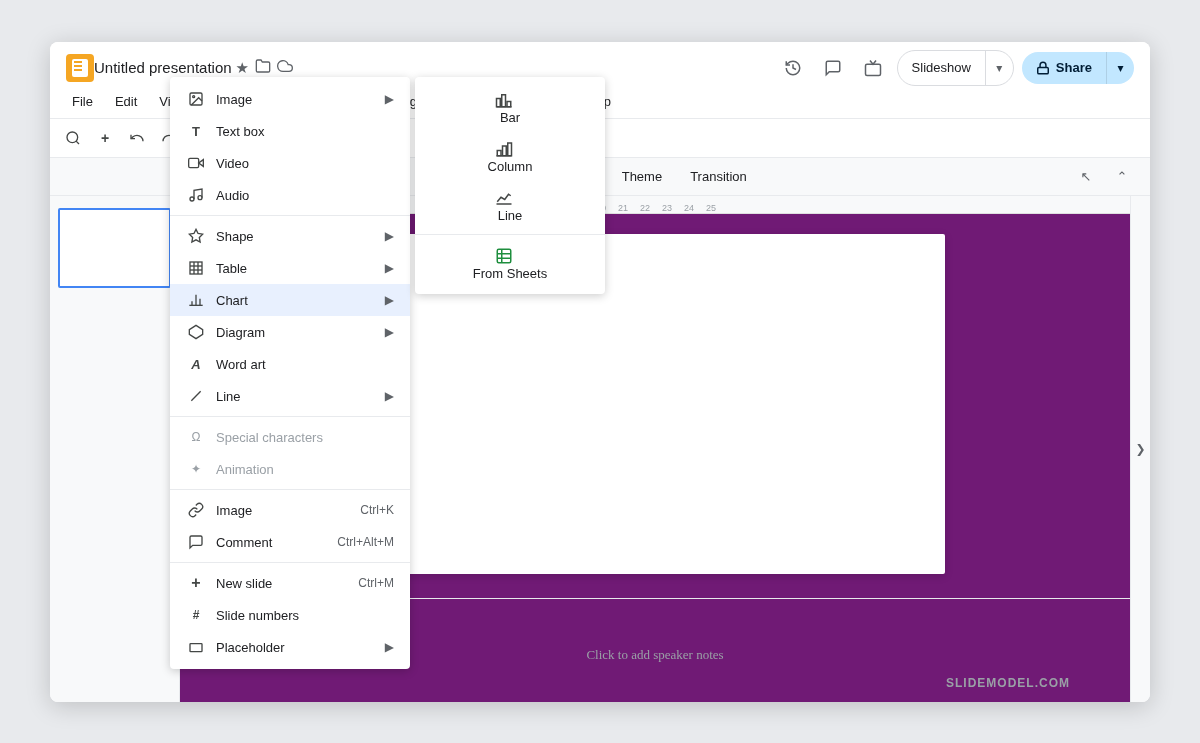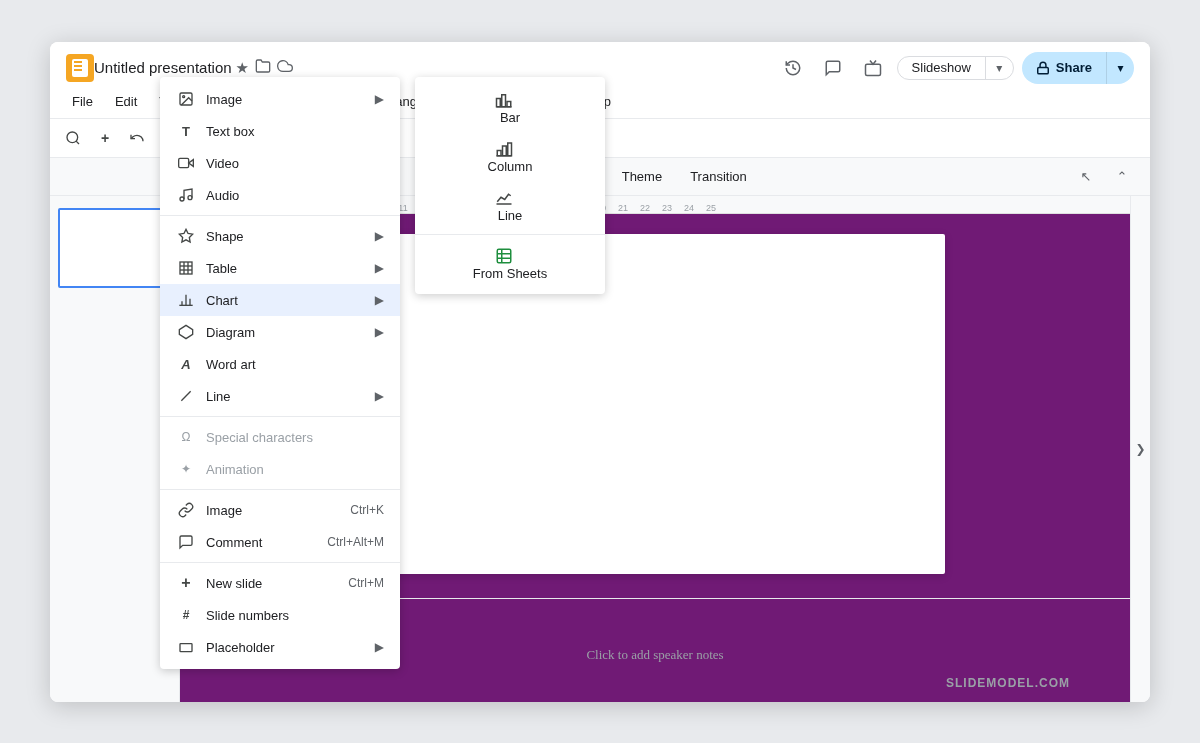--- a/index.html
+++ b/index.html
@@ -92,21 +92,21 @@
       justify-content: center;
       color: #5f6368;
       font-size: 18px;
     }
     .slideshow-btn {
       display: flex;
       align-items: center;
       border: 1.5px solid #dadce0;
       border-radius: 20px;
       overflow: hidden;
-      height: 24px;
+      height: 36px;
     }
     .slideshow-main {
       padding: 0 14px;
       font-size: 13px;
       font-weight: 500;
       color: #202124;
       background: transparent;
       border: none;
       cursor: pointer;
       height: 100%;
@@ -276,21 +276,21 @@
       width: 580px;
       height: 340px;
       background: #fff;
       box-shadow: 0 2px 8px rgba(0,0,0,0.15);
       border-radius: 2px;
       flex-shrink: 0;
     }
     .insert-menu {
       position: absolute;
       top: 77px;
-      left: 160px;
+      left: 170px;
       width: 240px;
       background: #fff;
       border-radius: 4px;
       box-shadow: 0 2px 10px rgba(0,0,0,0.2);
       z-index: 200;
       padding: 6px 0;
     }
     .menu-section-item {
       display: flex;
       align-items: center;

